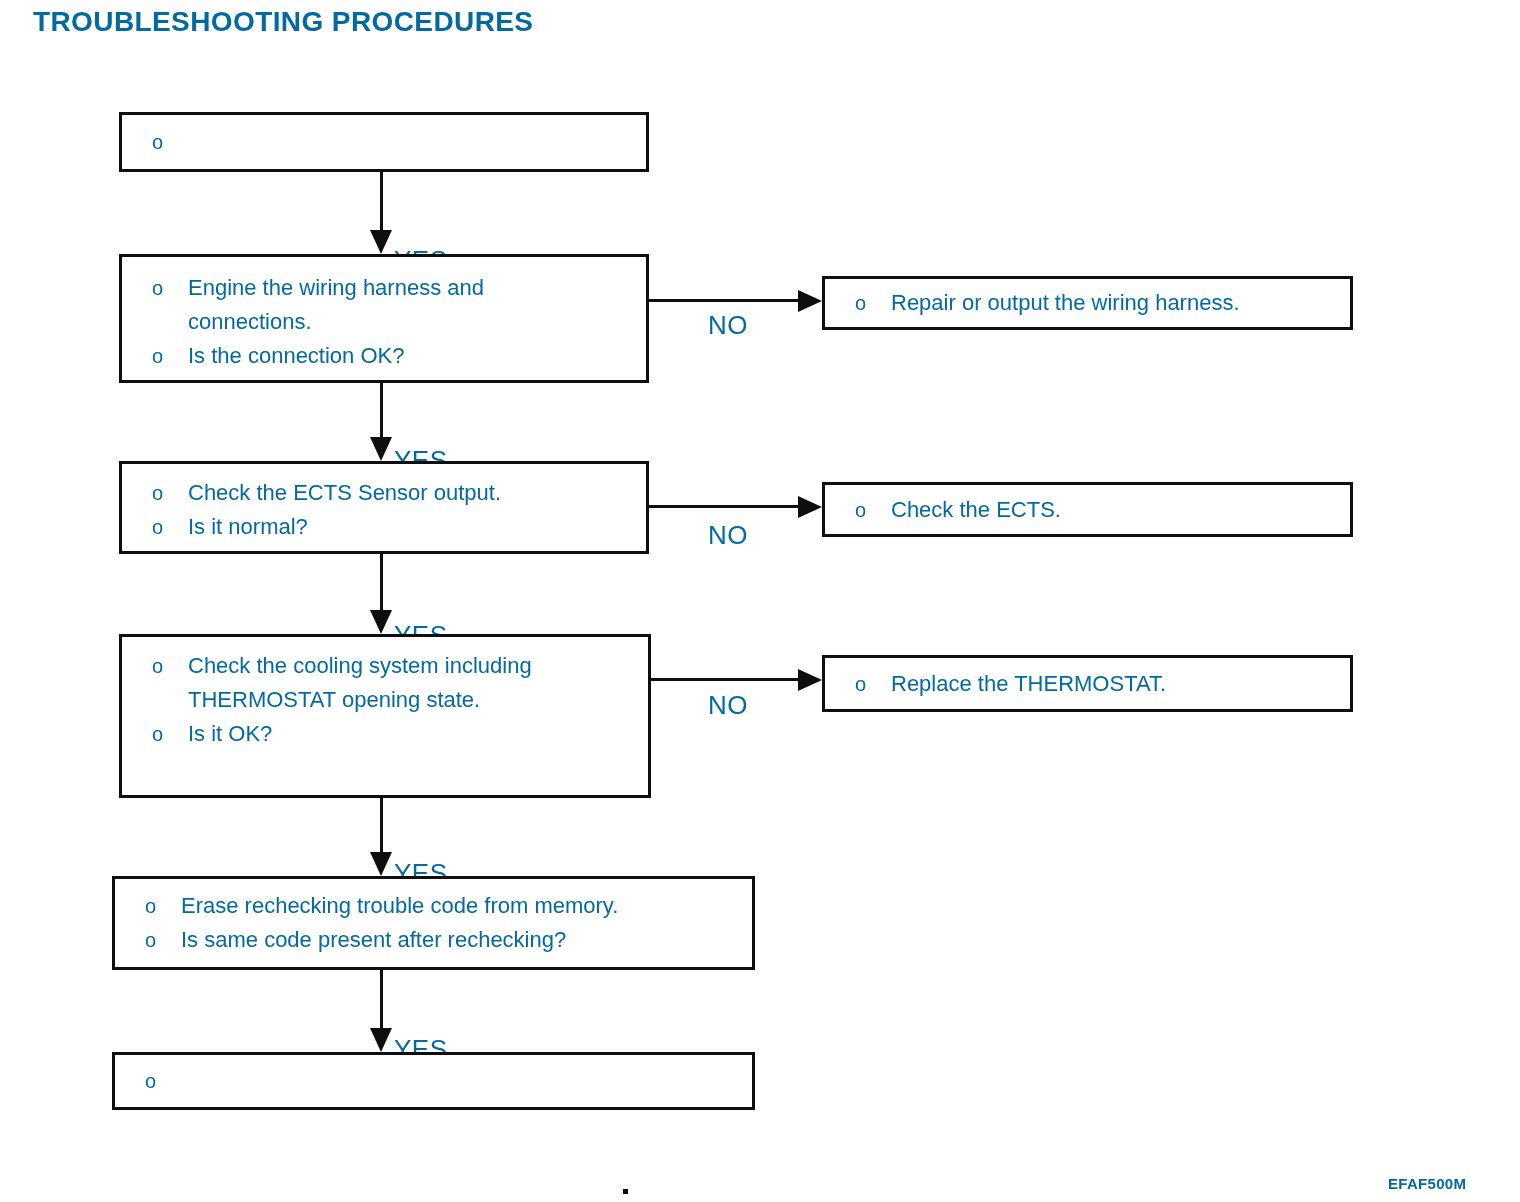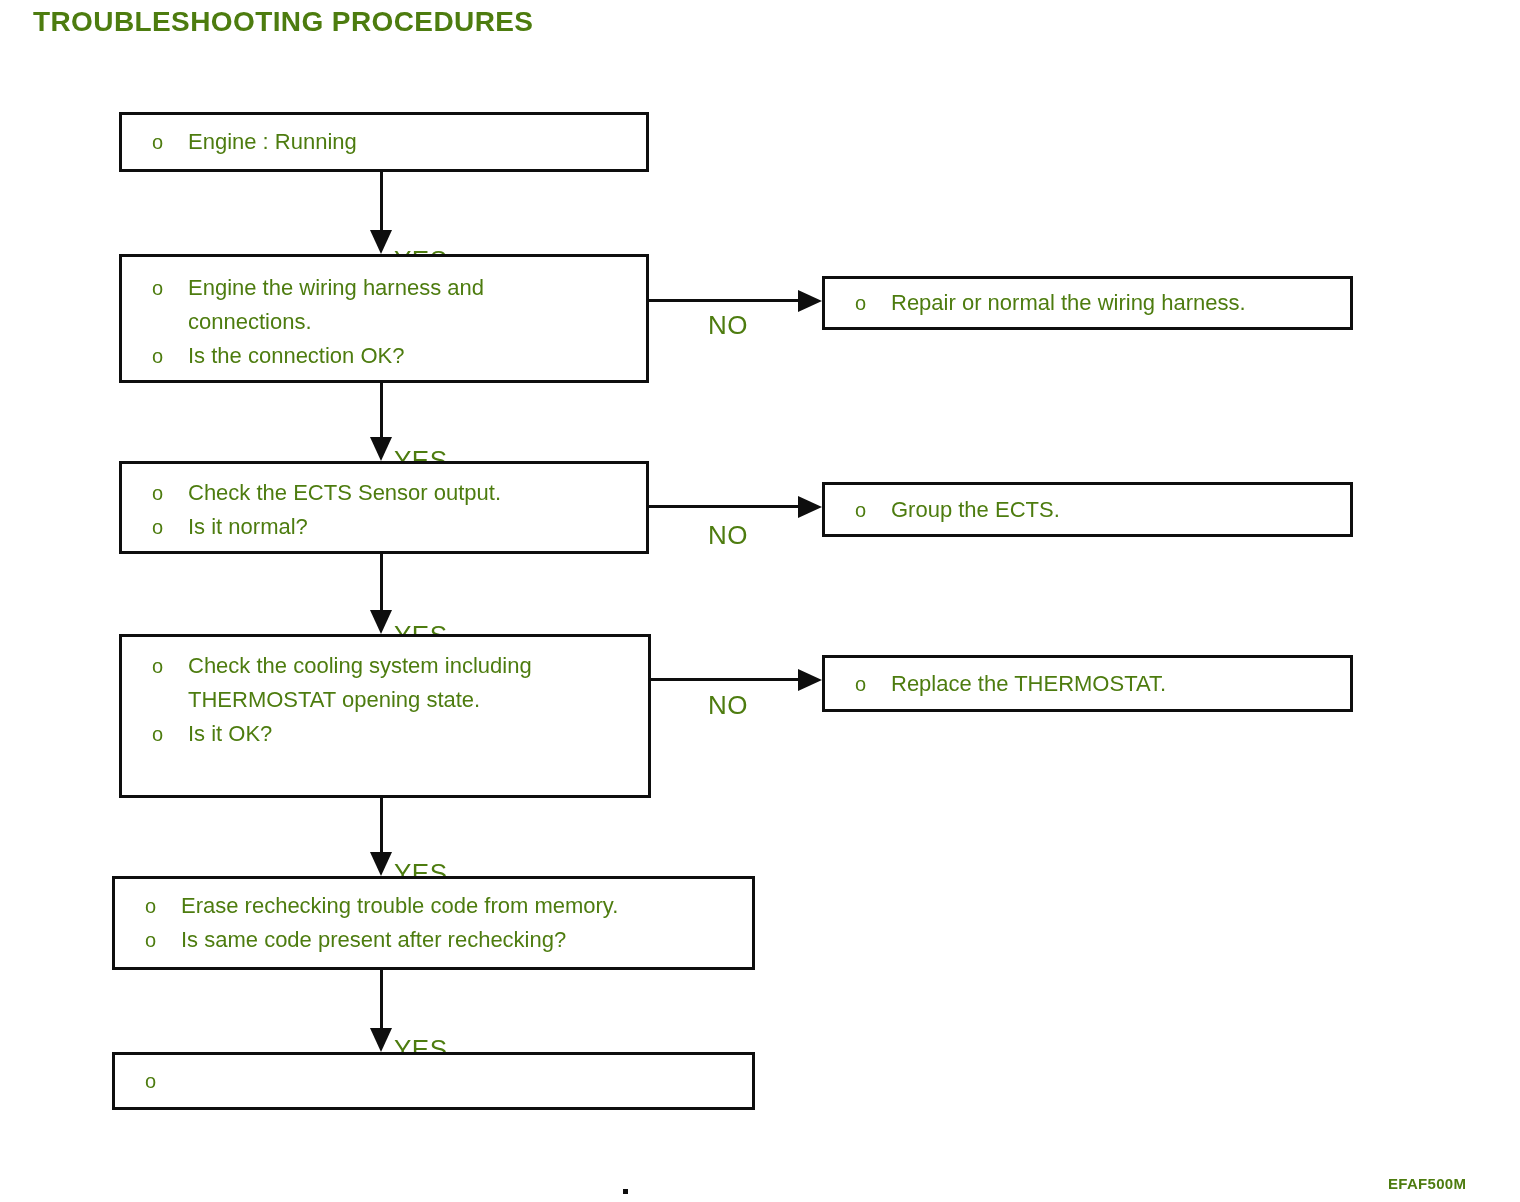--- a/index.html
+++ b/index.html
@@ -2,21 +2,21 @@
 <html><head>
 <meta charset="utf-8">
 <style>
   html, body { margin: 0; padding: 0; background: #ffffff; }
   .page {
     position: relative;
     width: 1520px;
     height: 1202px;
     background: #ffffff;
     font-family: "Liberation Sans", sans-serif;
-    color: #4d7c0f;
+    color: #0369a1;
     overflow: hidden;
   }
   .title {
     position: absolute;
     left: 33px;
     top: 6px;
     font-size: 28px;
     font-weight: bold;
     letter-spacing: 0.4px;
     white-space: nowrap;
@@ -79,21 +79,20 @@
 </head>
 <body>
 
 <div class="page">
 
   <div class="title">TROUBLESHOOTING PROCEDURES</div>
 
   <div class="box single" style="left:119px; top:112px; width:530px; height:60px;">
     <div class="row" style="width:100%;">
       <span class="bullet">o</span>
-      <span class="txt">Engine : Running</span>
     </div>
   </div>
 
   <div class="vline" style="left:380px; top:172px; height:58px;"></div>
   <div class="arrow-down" style="left:370px; top:230px;"></div>
   <div class="lbl" style="left:394px; top:197px;">YES</div>
 
   <div class="box" style="left:119px; top:254px; width:530px; height:129px;">
     <div class="rows" style="padding-top:14px;">
       <div class="row">
@@ -110,21 +109,21 @@
       </div>
     </div>
   </div>
 
   <div class="hline" style="left:649px; top:299px; width:149px;"></div>
   <div class="arrow-right" style="left:798px; top:290px;"></div>
   <div class="lbl" style="left:708px; top:262px;">NO</div>
   <div class="box single" style="left:822px; top:276px; width:531px; height:54px;">
     <div class="row" style="width:100%;">
       <span class="bullet">o</span>
-      <span class="txt">Repair or normal the wiring harness.</span>
+      <span class="txt">Repair or output the wiring harness.</span>
     </div>
   </div>
 
   <div class="vline" style="left:380px; top:383px; height:54px;"></div>
   <div class="arrow-down" style="left:370px; top:437px;"></div>
   <div class="lbl" style="left:394px; top:397px;">YES</div>
 
   <div class="box" style="left:119px; top:461px; width:530px; height:93px;">
     <div class="rows" style="padding-top:12px;">
       <div class="row">
@@ -137,21 +136,21 @@
       </div>
     </div>
   </div>
 
   <div class="hline" style="left:649px; top:505px; width:149px;"></div>
   <div class="arrow-right" style="left:798px; top:496px;"></div>
   <div class="lbl" style="left:708px; top:472px;">NO</div>
   <div class="box single" style="left:822px; top:482px; width:531px; height:55px;">
     <div class="row" style="width:100%;">
       <span class="bullet">o</span>
-      <span class="txt">Group the ECTS.</span>
+      <span class="txt">Check the ECTS.</span>
     </div>
   </div>
 
   <div class="vline" style="left:380px; top:554px; height:56px;"></div>
   <div class="arrow-down" style="left:370px; top:610px;"></div>
   <div class="lbl" style="left:394px; top:572px;">YES</div>
 
   <div class="box" style="left:119px; top:634px; width:532px; height:164px;">
     <div class="rows" style="padding-top:12px;">
       <div class="row">

